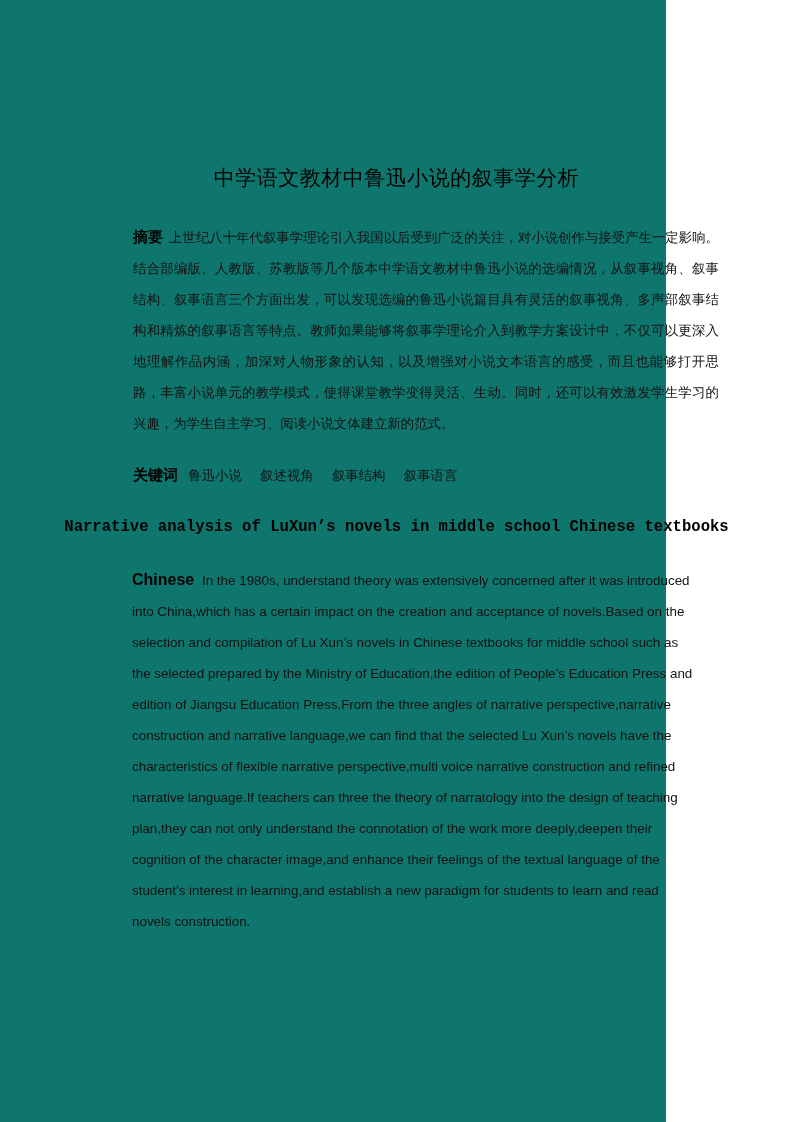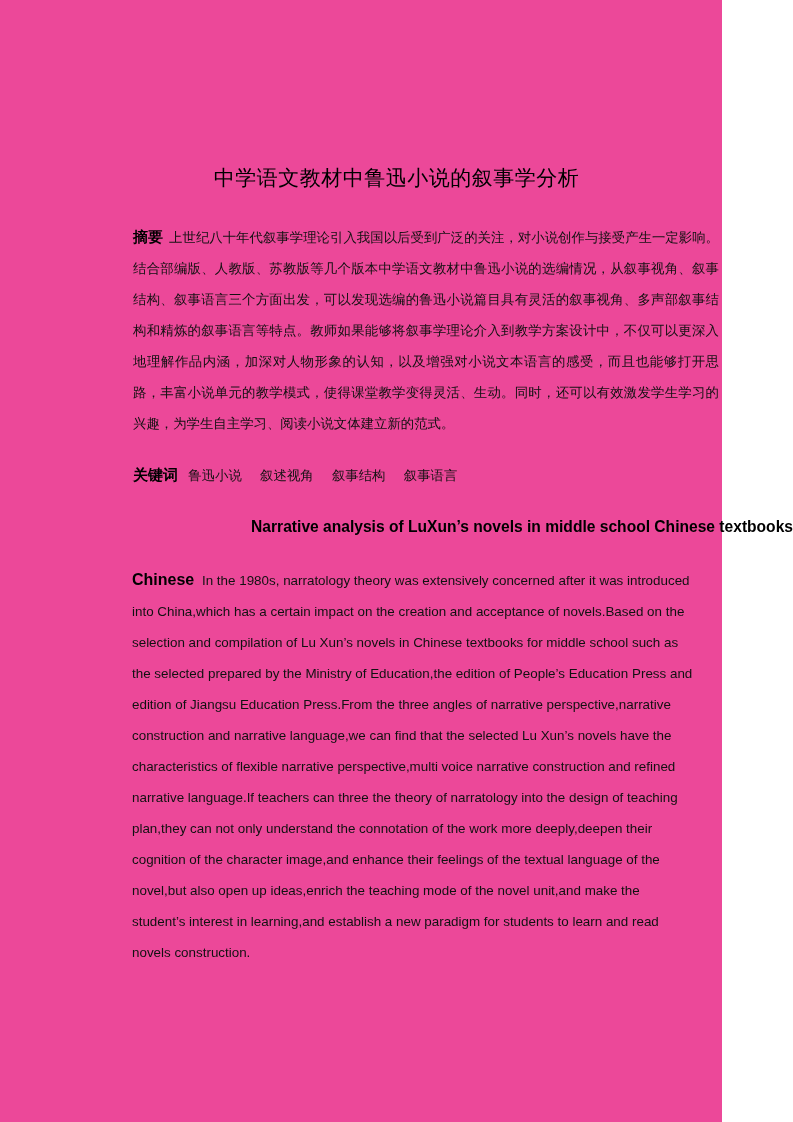--- a/index.html
+++ b/index.html
@@ -1,37 +1,37 @@
 <!DOCTYPE html>
 <html><head>
 <meta charset="utf-8">
 <style>
   html, body { margin: 0; padding: 0; background: #ffffff; }
   body { width: 793px; height: 1122px; position: relative; overflow: hidden; color: #000; }
-  .page { position: absolute; left: 0; top: 0; width: 722px; height: 1122px; background: #ec4899; }
+  .page { position: absolute; left: 0; top: 0; width: 666px; height: 1122px; background: #0f766e; }
   .title-cn {
     position: absolute; top: 163px; left: 0; width: 793px; text-align: center;
     font-family: "DejaVu Sans", sans-serif; font-size: 21px; line-height: 30px; letter-spacing: 0.5px;
   }
   .cn-abstract {
     position: absolute; top: 222px; left: 133px; width: 586px;
     font-family: "DejaVu Serif", serif; font-size: 13.4px; line-height: 31px;
     text-align: justify; text-align-last: left; color: #111;
   }
   .cn-abstract .label, .cn-keywords .label {
     font-family: "DejaVu Sans", sans-serif; font-weight: bold; font-size: 15px; margin-right: 6px; color: #000;
   }
   .cn-keywords {
     position: absolute; top: 460px; left: 133px; width: 586px;
     font-family: "DejaVu Serif", serif; font-size: 13.4px; line-height: 30px; color: #111;
   }
   .cn-keywords .kw { margin-right: 14px; }
   .title-en {
-    position: absolute; top: 512px; left: 0; width: 793px; text-align: right;
-    font-family: Liberation Sans, sans-serif; font-weight: bold; font-size: 15.6px; line-height: 30px;
+    position: absolute; top: 512px; left: 0; width: 793px; text-align: center;
+    font-family: Liberation Mono, monospace; font-weight: bold; font-size: 15.6px; line-height: 30px;
   }
   .en-abstract {
     position: absolute; top: 564px; left: 132px; width: 590px;
     font-family: "Liberation Sans", sans-serif; font-size: 13.4px; line-height: 31px; color: #111;
   }
   .en-abstract .label { font-weight: bold; font-size: 16px; margin-right: 4px; color: #000; }
   .en-line { display: block; white-space: nowrap; }
 </style>
 </head>
 <body>
@@ -47,27 +47,26 @@
     <span class="label">关键词</span>
     <span class="kw">鲁迅小说</span>
     <span class="kw">叙述视角</span>
     <span class="kw">叙事结构</span>
     <span class="kw">叙事语言</span>
   </div>
 
   <div class="title-en">Narrative analysis of LuXun’s novels in middle school Chinese textbooks</div>
 
   <div class="en-abstract">
-    <span class="en-line"><span class="label">Chinese</span> <span>In the 1980s, narratology theory was extensively concerned after it was introduced</span></span>
+    <span class="en-line"><span class="label">Chinese</span> <span>In the 1980s, understand theory was extensively concerned after it was introduced</span></span>
     <span class="en-line">into China,which has a certain impact on the creation and acceptance of novels.Based on the</span>
     <span class="en-line">selection and compilation of Lu Xun’s novels in Chinese textbooks for middle school such as</span>
     <span class="en-line">the selected prepared by the Ministry of Education,the edition of People’s Education Press and</span>
     <span class="en-line">edition of Jiangsu Education Press.From the three angles of narrative perspective,narrative</span>
     <span class="en-line">construction and narrative language,we can find that the selected Lu Xun’s novels have the</span>
     <span class="en-line">characteristics of flexible narrative perspective,multi voice narrative construction and refined</span>
     <span class="en-line">narrative language.If teachers can three the theory of narratology into the design of teaching</span>
     <span class="en-line">plan,they can not only understand the connotation of the work more deeply,deepen their</span>
     <span class="en-line">cognition of the character image,and enhance their feelings of the textual language of the</span>
-    <span class="en-line">novel,but also open up ideas,enrich the teaching mode of the novel unit,and make the</span>
     <span class="en-line">student’s interest in learning,and establish a new paradigm for students to learn and read</span>
     <span class="en-line">novels construction.</span>
   </div>
 </div>
 
 </body></html>

